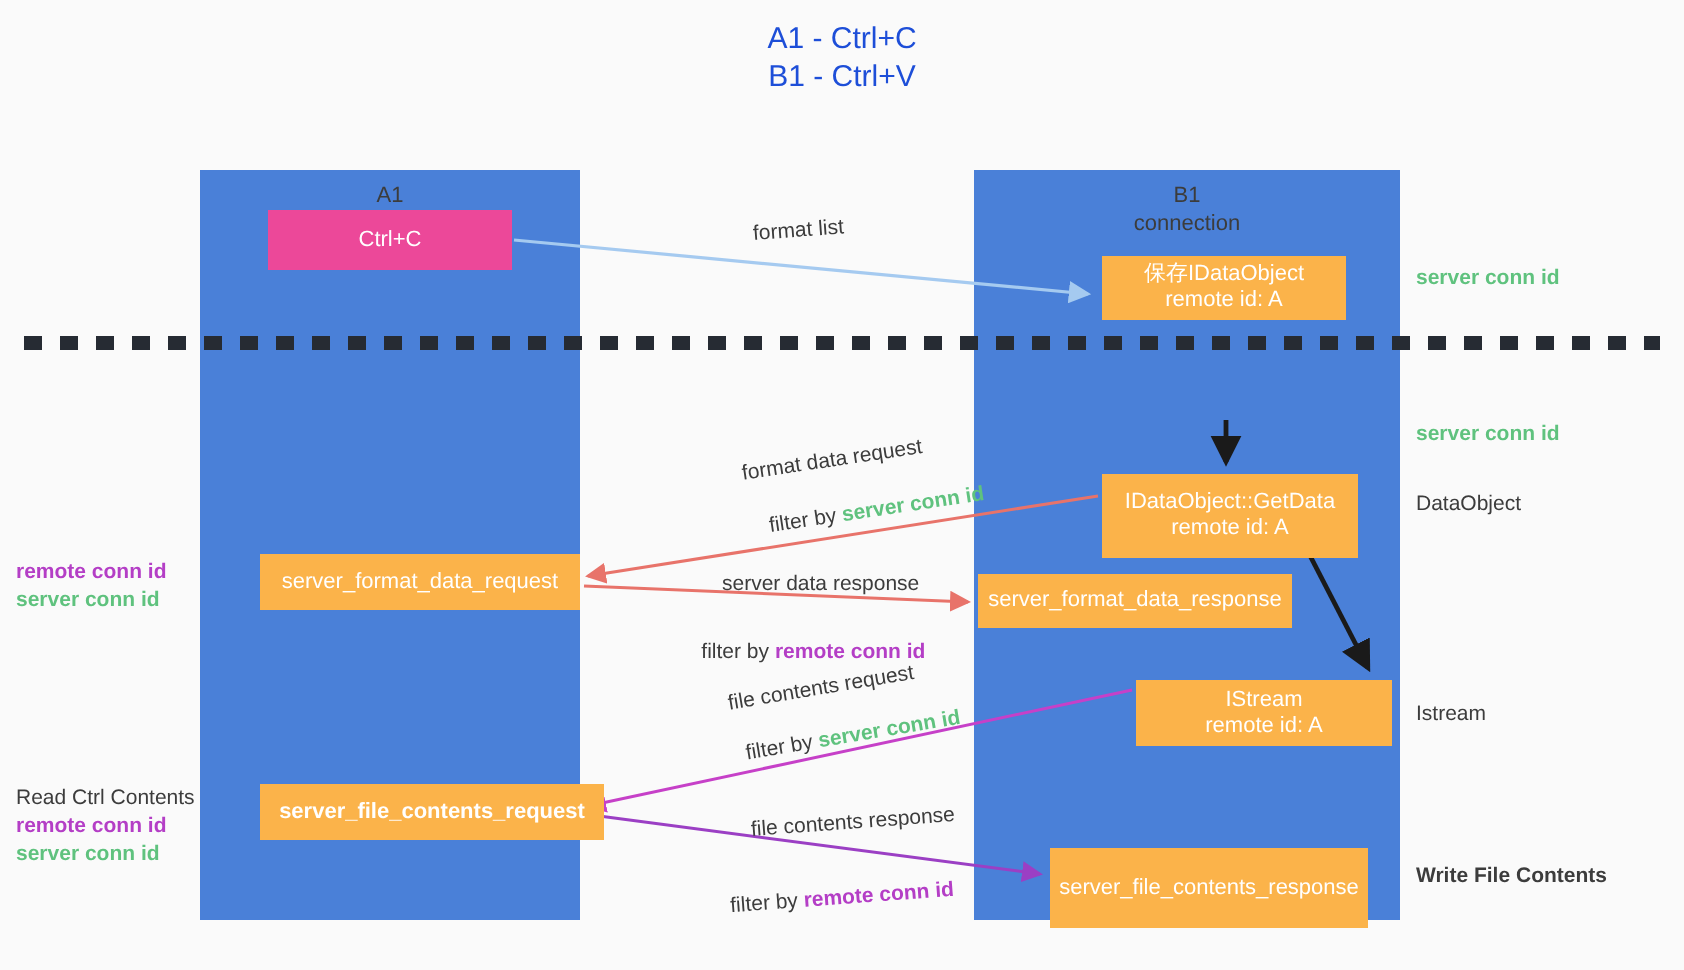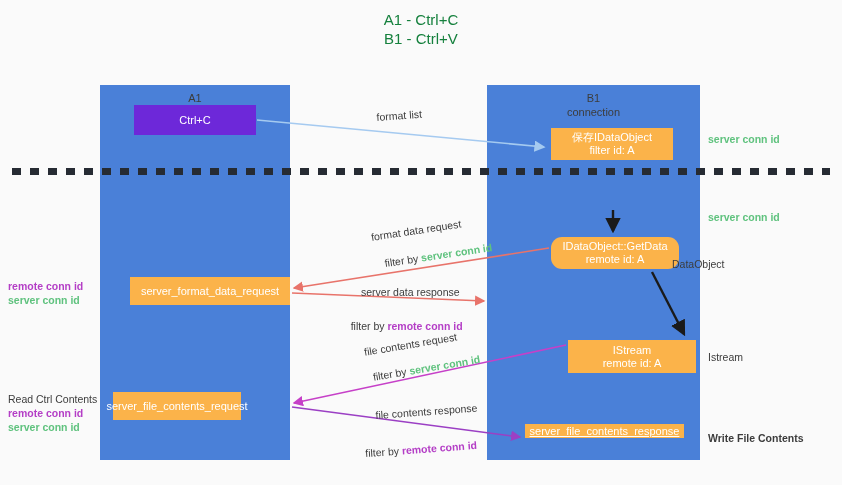--- a/index.html
+++ b/index.html
@@ -23,21 +23,21 @@
   }
   
   .title {
     position: absolute;
     left: 0;
     top: 10px;
     width: 842px;
     text-align: center;
     font-size: 15px;
     line-height: 19px;
-    color: #15803d;
+    color: #1d4ed8;
     white-space: pre;
   }
   
   .col-head {
     position: absolute;
     text-align: center;
     font-size: 11px;
     line-height: 14px;
     color: #3c3c3c;
     white-space: pre;
@@ -72,32 +72,32 @@
     display: flex;
     align-items: center;
     justify-content: center;
     text-align: center;
     color: #ffffff;
     font-size: 11px;
     line-height: 13px;
     white-space: pre;
     z-index: 6;
   }
-  .node.green  { background: #6d28d9; }
+  .node.green  { background: #ec4899; }
   .node.orange { background: #fbb34a; }
 
   #node-ctrlc   { left: 134px; top: 105px; width: 122px; height: 30px; }
   #node-save    { left: 551px; top: 128px; width: 122px; height: 32px; }
   #node-ctrlv   { left: 554px; top: 181px; width: 118px; height: 28px; }
-  #node-getdata { left: 551px; top: 237px; width: 128px; height: 32px; border-radius: 11px; }
+  #node-getdata { left: 551px; top: 237px; width: 128px; height: 42px; }
   #node-istream { left: 568px; top: 340px; width: 128px; height: 33px; }
   #node-fdreq   { left: 130px; top: 277px; width: 160px; height: 28px; }
   #node-fdresp  { left: 489px; top: 287px; width: 157px; height: 27px; }
-  #node-fcreq   { left: 113px; top: 392px; width: 128px; height: 28px; }
-  #node-fcresp  { left: 525px; top: 424px; width: 159px; height: 14px; text-decoration: underline; }
+  #node-fcreq   { left: 130px; top: 392px; width: 172px; height: 28px; font-weight: bold; }
+  #node-fcresp  { left: 525px; top: 424px; width: 159px; height: 40px; }
 
   
   .arrows {
     position: absolute;
     left: 0; top: 0;
     width: 842px;
     height: 485px;
     z-index: 4;
     pointer-events: none;
   }
@@ -131,21 +131,21 @@
   #lbl-fdreq-filter { left: 370px; top: 244px; }
   #lbl-fdresp       { left: 361px; top: 285px; }
   #lbl-fdresp-filt  { left: 339px; top: 305px; }
   #lbl-fcreq        { left: 363px; top: 345px; }
   #lbl-fcreq-filter { left: 358px; top: 358px; }
   #lbl-fcresp       { left: 375px; top: 408px; }
   #lbl-fcresp-filt  { left: 352px; top: 433px; }
 
   #side-sci-1  { left: 708px; top: 132px; }
   #side-sci-2  { left: 708px; top: 210px; }
-  #side-dataobj{ left: 672px; top: 245px; margin-top: 12px; }
+  #side-dataobj{ left: 708px; top: 245px; }
   #side-istream{ left: 708px; top: 350px; }
   #side-writefc{ left: 708px; top: 431px; font-weight: bold; }
 
   #left-grp-1 { left: 8px;  top: 279px; }
   #left-grp-2 { left: 8px;  top: 392px; }
 
   .stack { position: absolute; z-index: 7; }
   .stack span {
     display: block;
     font-size: 10.5px;
@@ -200,26 +200,27 @@
 
     <line x1="566" y1="345" x2="294" y2="403" stroke="#c640c8" stroke-width="1.5" marker-end="url(#ah-magenta)"></line>
 
     <line x1="292" y1="407" x2="520" y2="437" stroke="#9b3fc4" stroke-width="1.5" marker-end="url(#ah-purple)"></line>
   </svg>
 
   <div class="dashed-line"></div>
 
   <div class="node green" id="node-ctrlc">Ctrl+C</div>
   <div class="node orange" id="node-save">保存IDataObject
-filter id: A</div>
+remote id: A</div>
   <div class="node orange" id="node-getdata">IDataObject::GetData
 remote id: A</div>
   <div class="node orange" id="node-istream">IStream
 remote id: A</div>
   <div class="node orange" id="node-fdreq">server_format_data_request</div>
+  <div class="node orange" id="node-fdresp">server_format_data_response</div>
   <div class="node orange" id="node-fcreq">server_file_contents_request</div>
   <div class="node orange" id="node-fcresp">server_file_contents_response</div>
 
   <div class="lbl rot1" id="lbl-format-list">format list</div>
 
   <div class="lbl rot2" id="lbl-fdreq">format data request</div>
   <div class="lbl rot2" id="lbl-fdreq-filter">
     <span class="plain">filter by </span><span class="green-txt">server conn id</span>
   </div>
 

